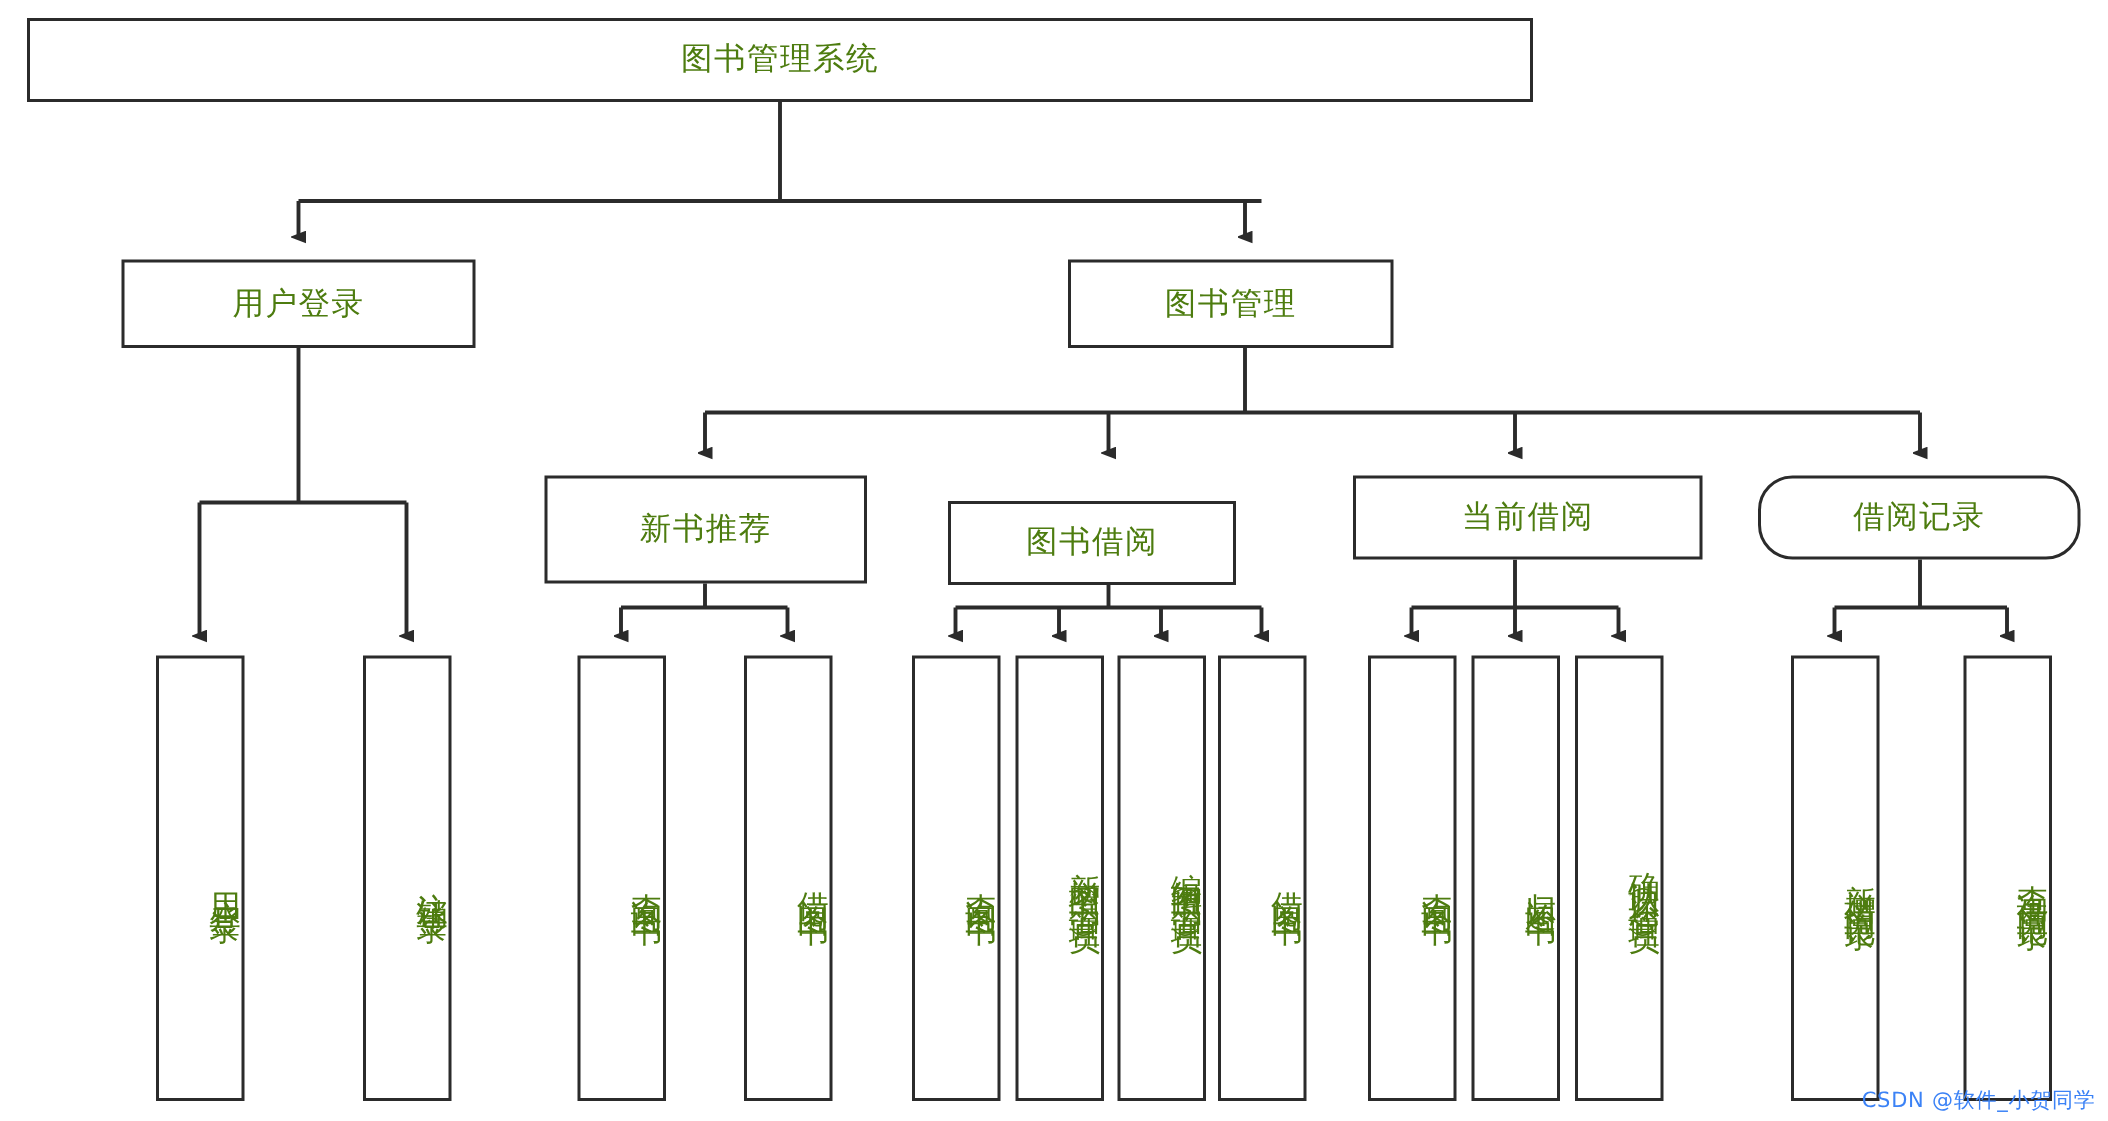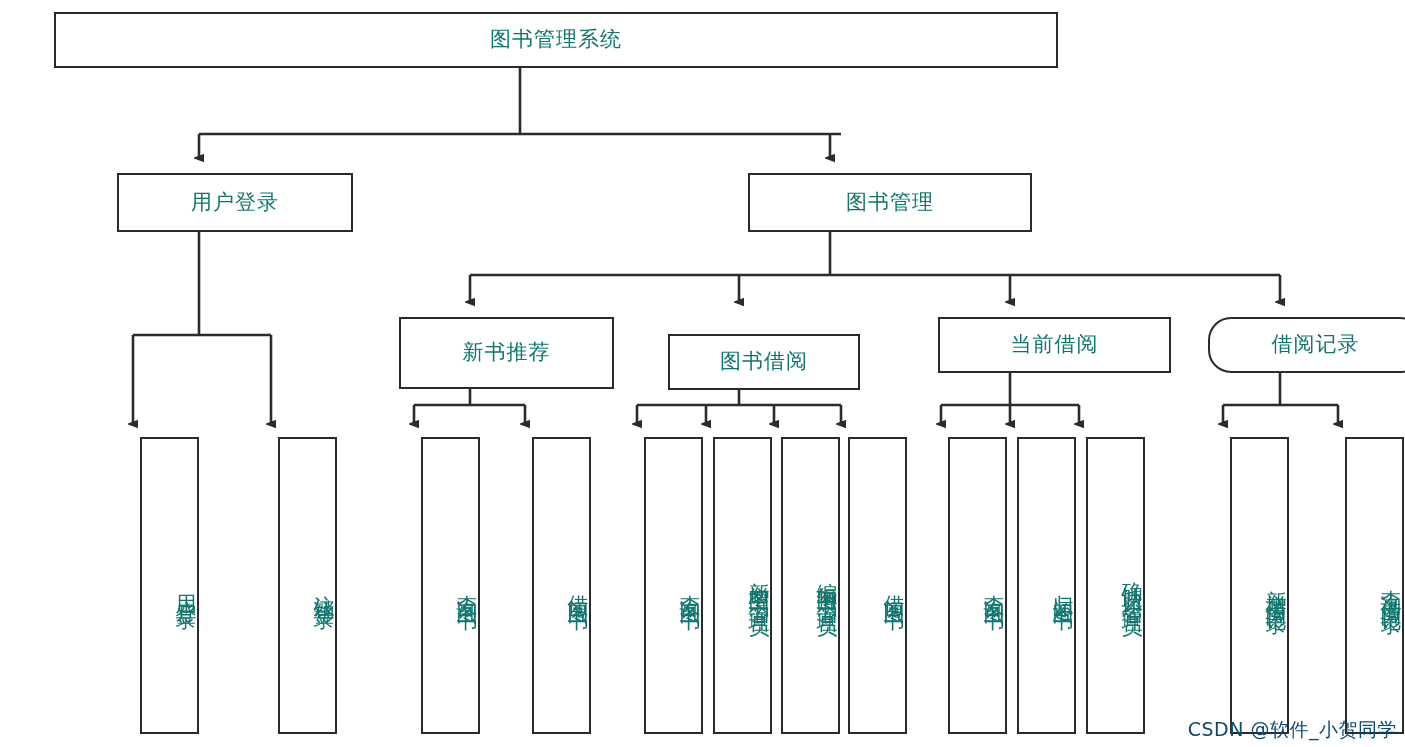--- a/index.html
+++ b/index.html
@@ -22,26 +22,25 @@
     left: 0;
     top: 0;
     width: 1405px;
     height: 747px;
   }
   .node {
     position: absolute;
     box-sizing: border-box;
     border: 2px solid #2b2b2b;
     background: #ffffff;
-    color: #0f766e;
+    color: #4d7c0f;
     display: flex;
     align-items: center;
     justify-content: center;
     text-align: center;
-    margin-left: 36px;
   }
   .node.horiz {
     font-size: 21px;
     letter-spacing: 1px;
     line-height: 1.2;
   }
   .node.vert {
     writing-mode: vertical-rl;
     text-orientation: upright;
     font-size: 21px;
@@ -53,22 +52,22 @@
   }
   .node.vert .vlabel {
     writing-mode: vertical-rl;
     text-orientation: upright;
     white-space: nowrap;
   }
   .watermark {
     position: absolute;
     right: 8px;
     bottom: 4px;
-    font-size: 19px;
-    color: #0c4a6e;
+    font-size: 14px;
+    color: #3b82f6;
     letter-spacing: 0.5px;
     white-space: nowrap;
     pointer-events: none;
   }
 </style>
 </head>
 <body>
 
 <div id="canvas">
 
@@ -122,21 +121,21 @@
     </g>
   </svg>
 
   <div class="node horiz" style="left:18px; top:12px; width:1004px; height:56px;">
     <span>图书管理系统</span>
   </div>
 
   <div class="node horiz" style="left:81px; top:173px; width:236px; height:59px;">
     <span>用户登录</span>
   </div>
-  <div class="node horiz" style="left:712px; top:173px; width:284px; height:59px;">
+  <div class="node horiz" style="left:712px; top:173px; width:217px; height:59px;">
     <span>图书管理</span>
   </div>
 
   <div class="node horiz" style="left:363px; top:317px; width:215px; height:72px;">
     <span>新书推荐</span>
   </div>
   <div class="node horiz" style="left:632px; top:334px; width:192px; height:56px;">
     <span>图书借阅</span>
   </div>
   <div class="node horiz" style="left:902px; top:317px; width:233px; height:56px;">

